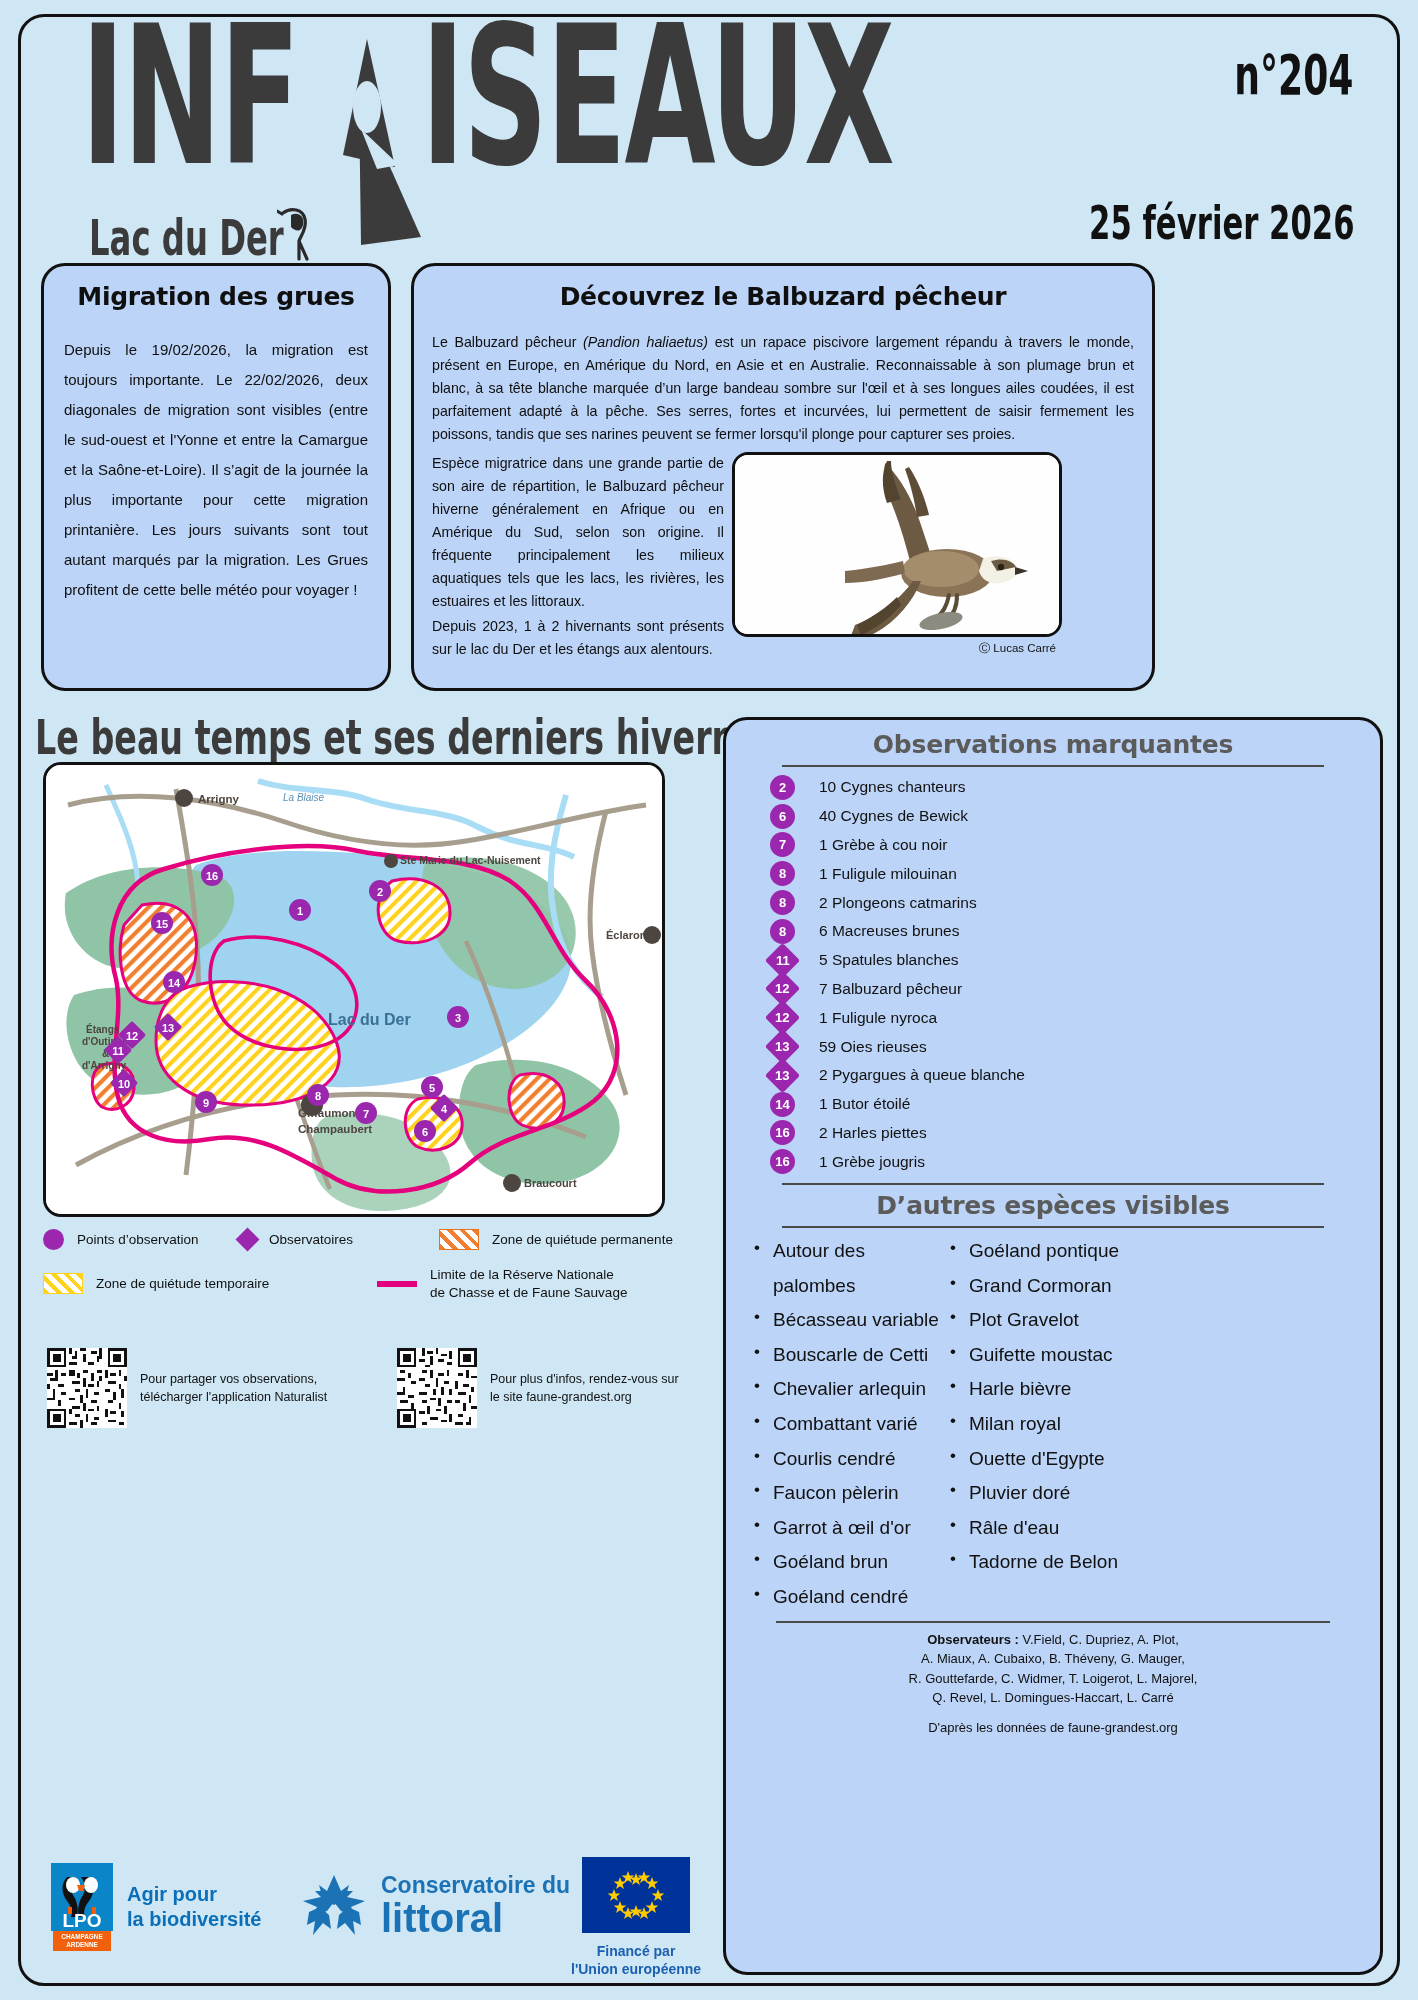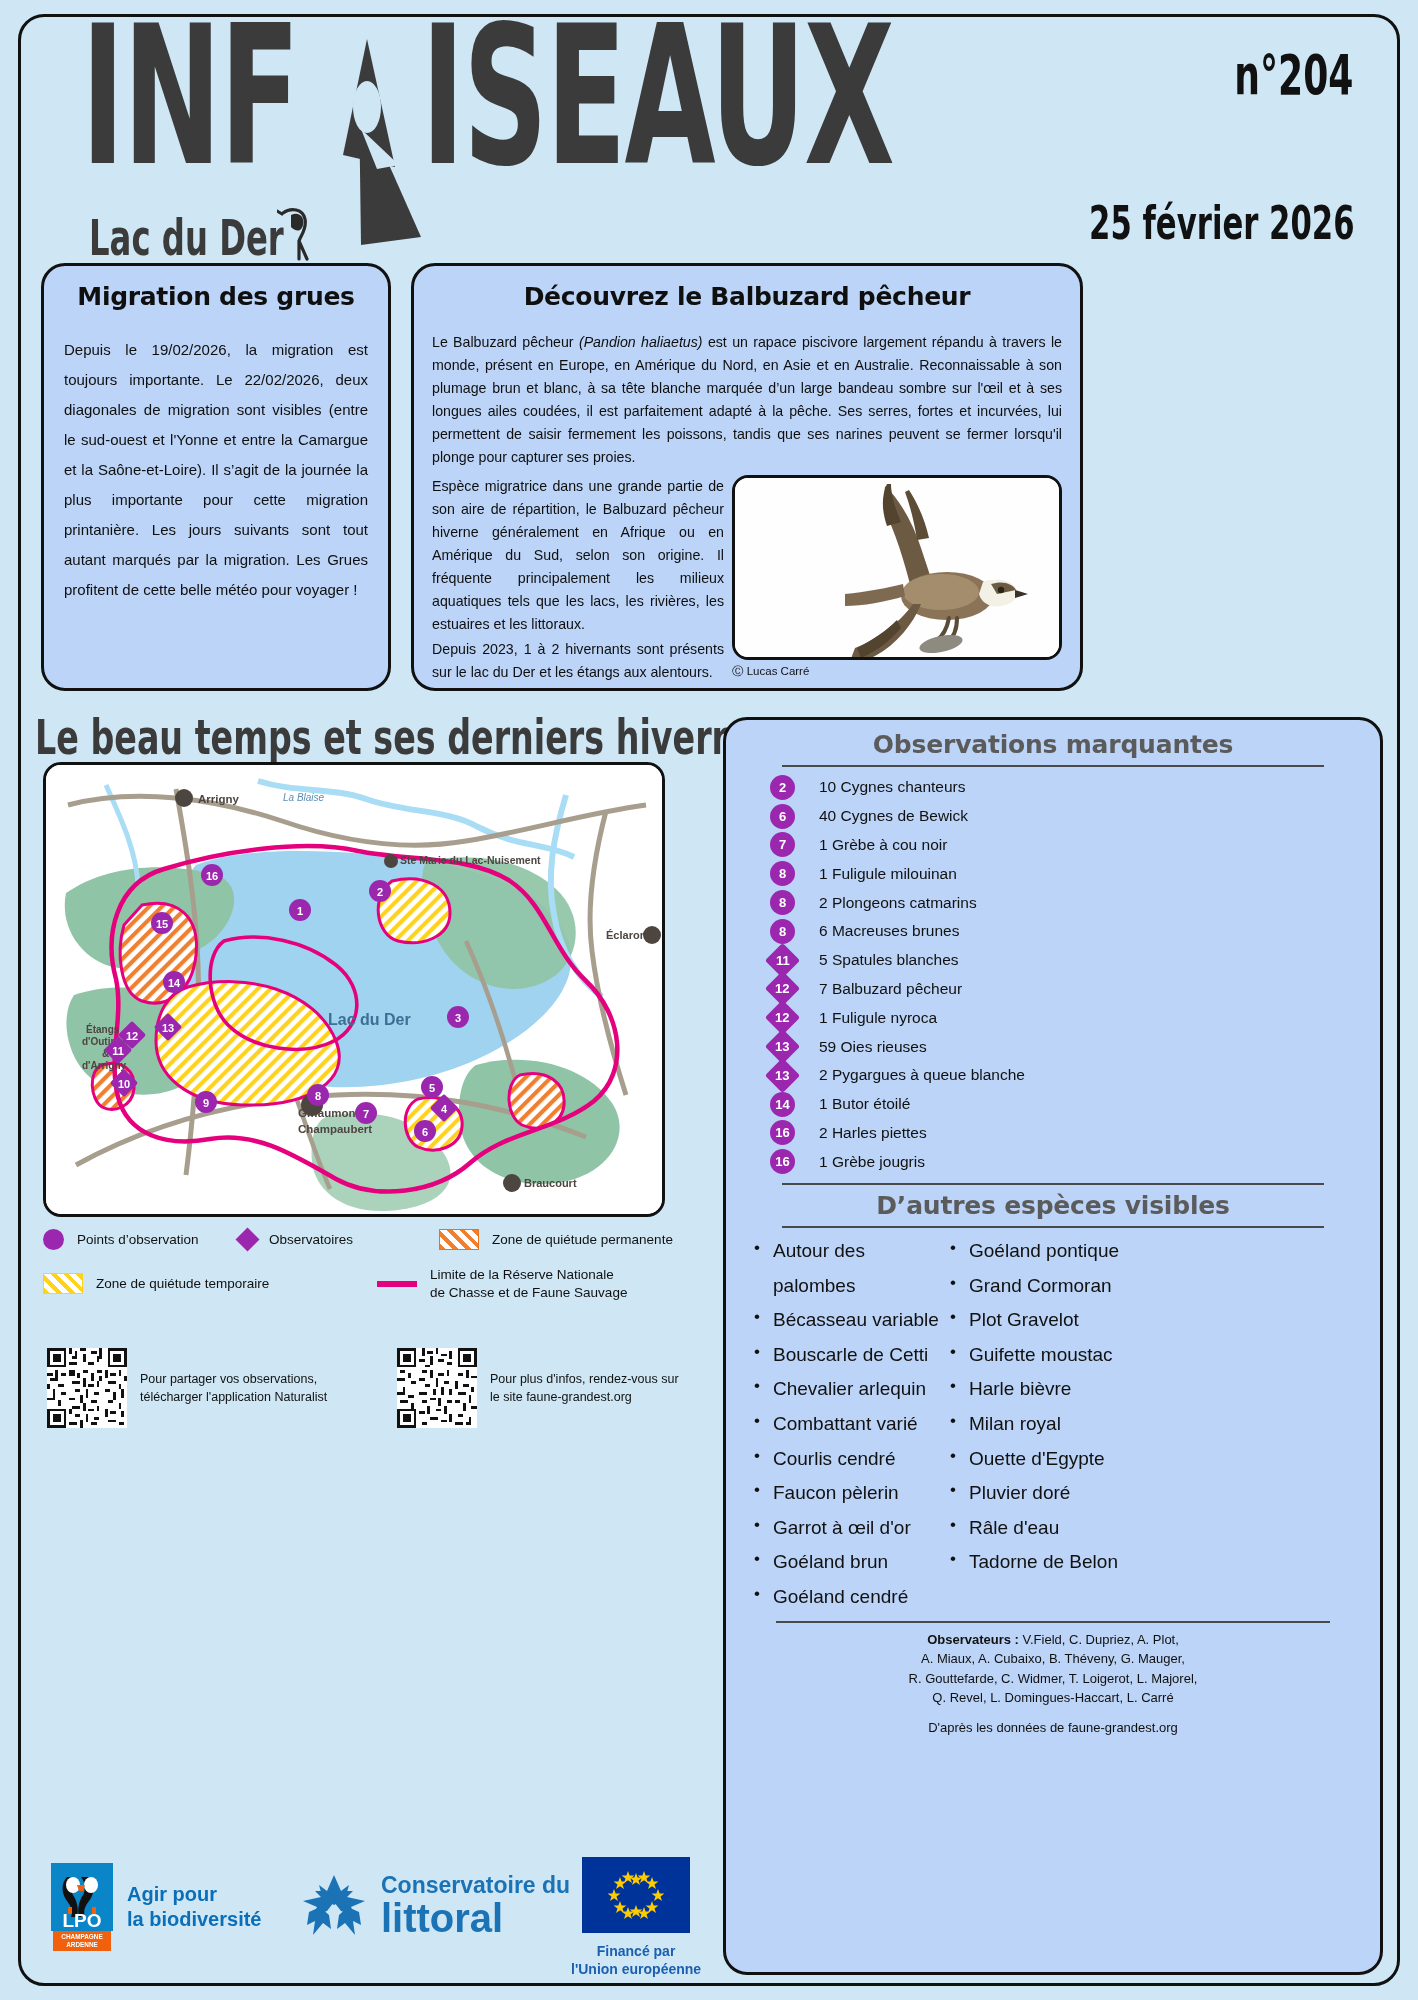--- a/index.html
+++ b/index.html
@@ -102,39 +102,39 @@
   }
   .card-migration h2 { font-size: 25px; margin-bottom: 24px; }
   .card-migration p {
     font-size: 15px; line-height: 2.0;
     text-align: justify; color: #0f0f0f;
   }
 
   
   .card-balbuzard {
     position: absolute; left: 390px; top: 246px;
-    width: 672px; height: 428px;
+    width: 744px; height: 428px;
     padding: 16px 18px 10px;
   }
   .card-balbuzard h2 { font-size: 25px; margin-bottom: 20px; }
   .card-balbuzard p {
     font-size: 14.2px; line-height: 1.62;
     text-align: justify; color: #0f0f0f;
   }
   .balb-cols { display: flex; gap: 8px; margin-top: 6px; }
   .balb-left { width: 292px; }
   .photo-box {
     width: 330px; height: 185px;
     background: #fff;
     border: 3px solid #111;
     border-radius: 16px;
     position: relative; overflow: hidden;
   }
   .photo-credit {
-    font-size: 11.5px;
+    text-align: right; font-size: 11.5px;
     color: #111; margin-top: 4px; padding-right: 6px;
   }
 
   
   .section-title {
     position: absolute; left: 14px; top: 692px;
     font-family: "DejaVu Sans", sans-serif;
     font-weight: bold; font-size: 34px;
     color: #3b3b3b;
     transform: scaleY(1.4) scaleX(0.98);

